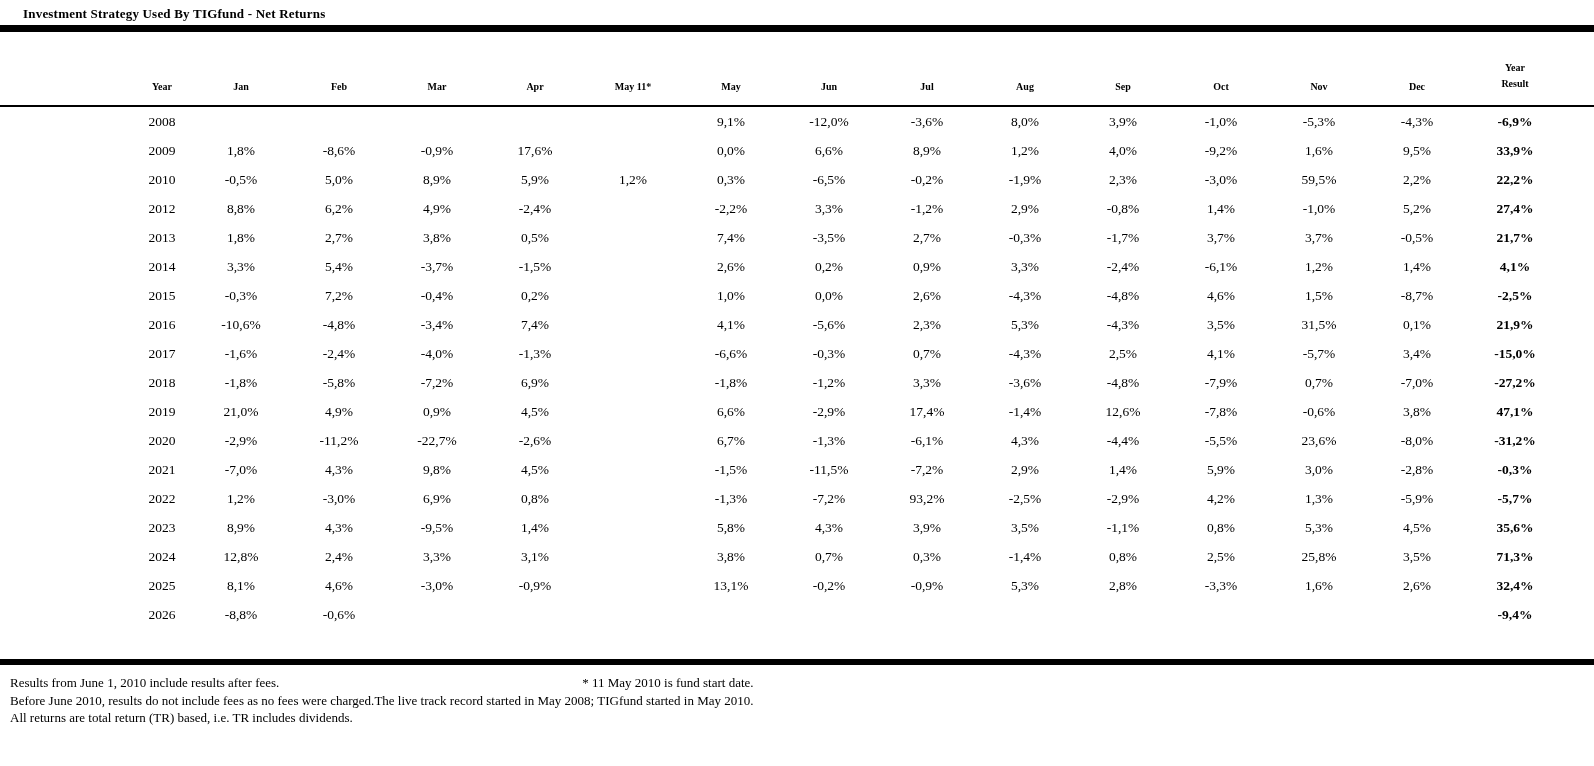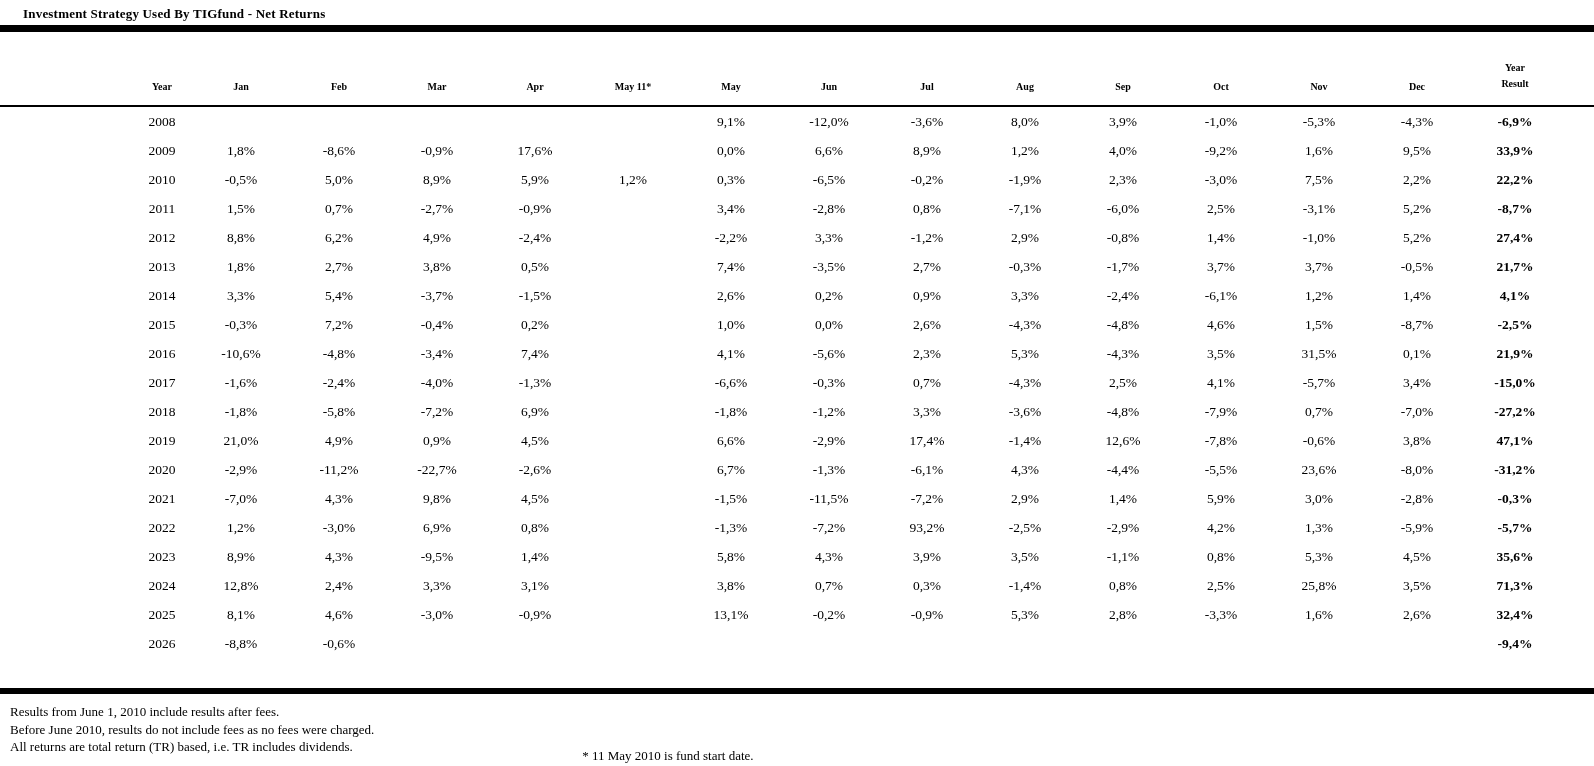--- a/index.html
+++ b/index.html
@@ -32,21 +32,21 @@
     font-size: 13.5px; padding: 0;
     white-space: nowrap;
   }
   tbody td.year-cell { font-weight: normal; }
   tbody td.result-cell { font-weight: bold; }
   .footer {
     display: flex; justify-content: flex-start;
     margin-top: 9px; padding: 0 7px 0 10px;
     font-size: 13px; line-height: 17.5px;
   }
-  .foot-right { text-align: right; margin-top: 44px; }
+  .foot-right { text-align: right; }
 </style>
 </head>
 <body>
 
 <div class="title">Investment Strategy Used By TIGfund - Net Returns</div>
 <div class="rule-thick"></div>
 
 <table class="returns">
   <colgroup>
     <col style="width:132px">
@@ -139,42 +139,23 @@
         <td>5,0%</td>
         <td>8,9%</td>
         <td>5,9%</td>
         <td>1,2%</td>
         <td>0,3%</td>
         <td>-6,5%</td>
         <td>-0,2%</td>
         <td>-1,9%</td>
         <td>2,3%</td>
         <td>-3,0%</td>
-        <td>7,5%</td>
+        <td>59,5%</td>
         <td>2,2%</td>
         <td class="result-cell">22,2%</td>
-        <td class="spacer"></td>
-      </tr>
-      <tr>
-        <td class="spacer"></td>
-        <td class="year-cell">2011</td>
-        <td>1,5%</td>
-        <td>0,7%</td>
-        <td>-2,7%</td>
-        <td>-0,9%</td>
-        <td></td>
-        <td>3,4%</td>
-        <td>-2,8%</td>
-        <td>0,8%</td>
-        <td>-7,1%</td>
-        <td>-6,0%</td>
-        <td>2,5%</td>
-        <td>-3,1%</td>
-        <td>5,2%</td>
-        <td class="result-cell">-8,7%</td>
         <td class="spacer"></td>
       </tr>
       <tr>
         <td class="spacer"></td>
         <td class="year-cell">2012</td>
         <td>8,8%</td>
         <td>6,2%</td>
         <td>4,9%</td>
         <td>-2,4%</td>
         <td></td>

